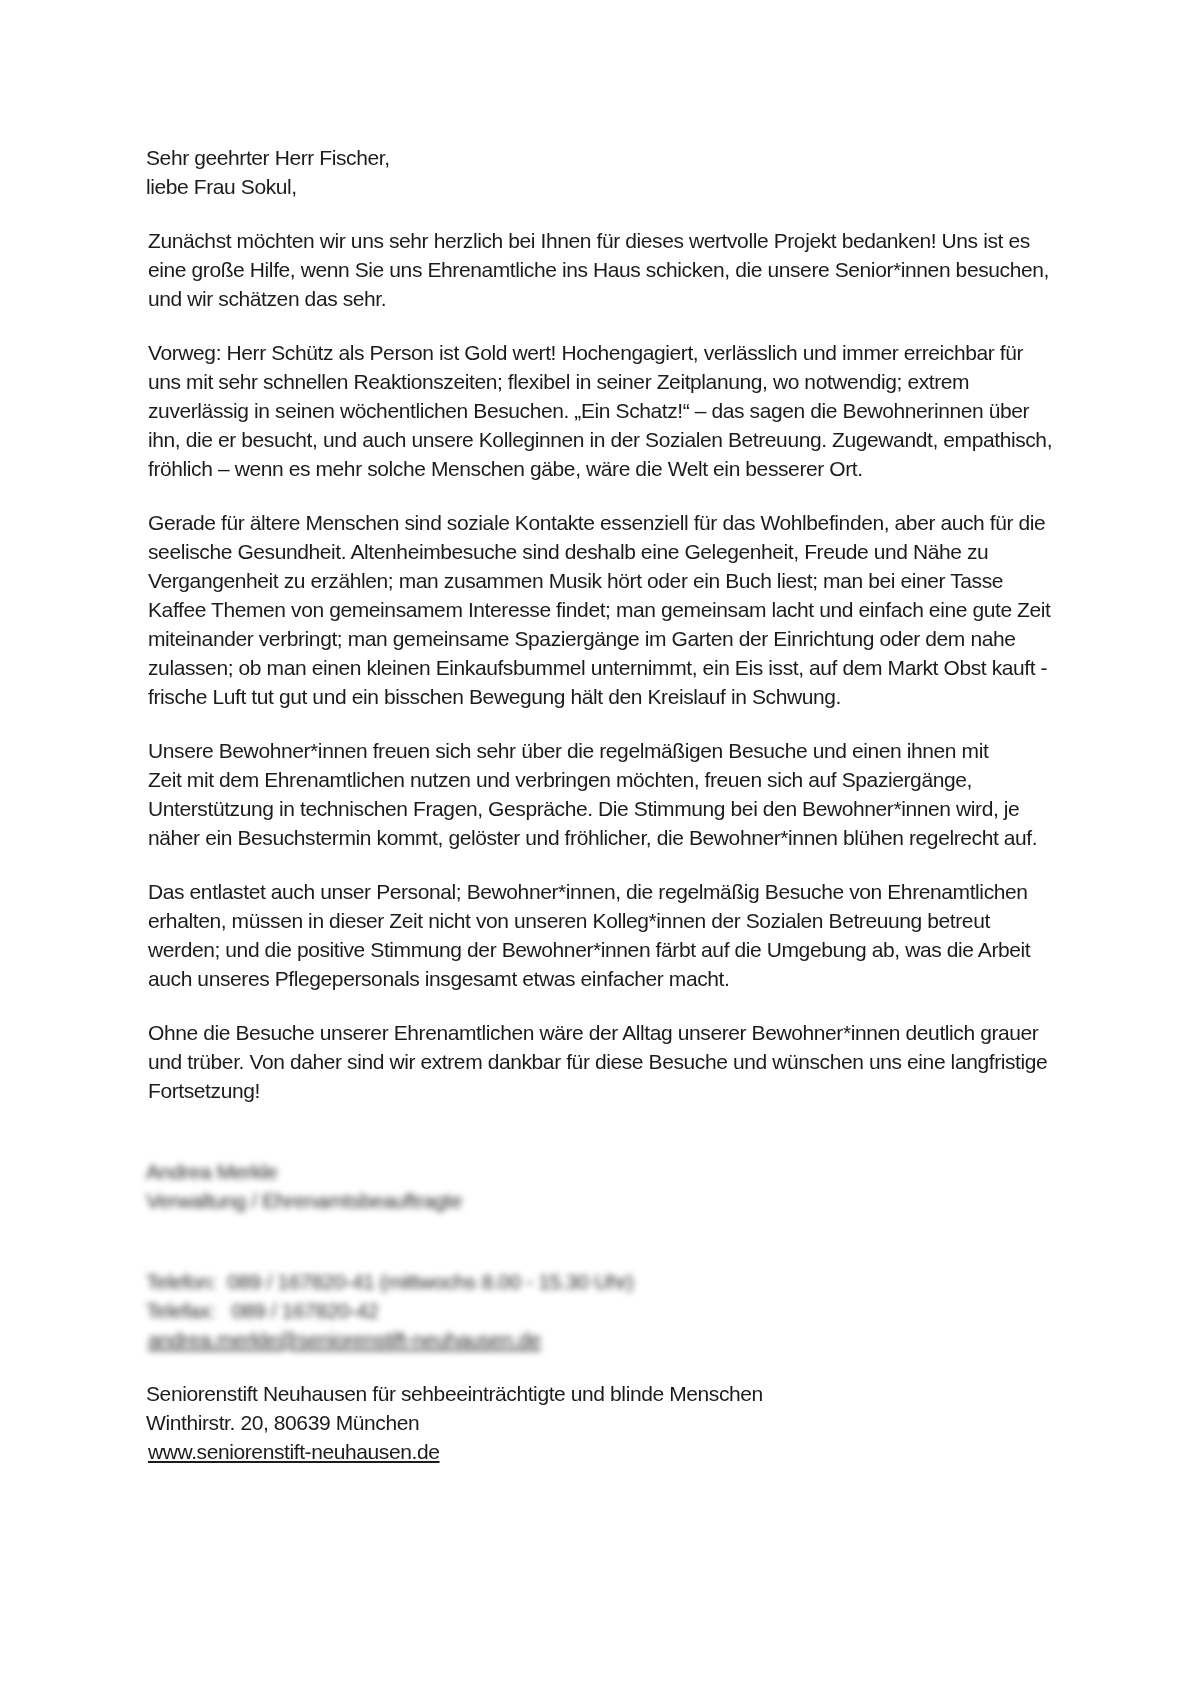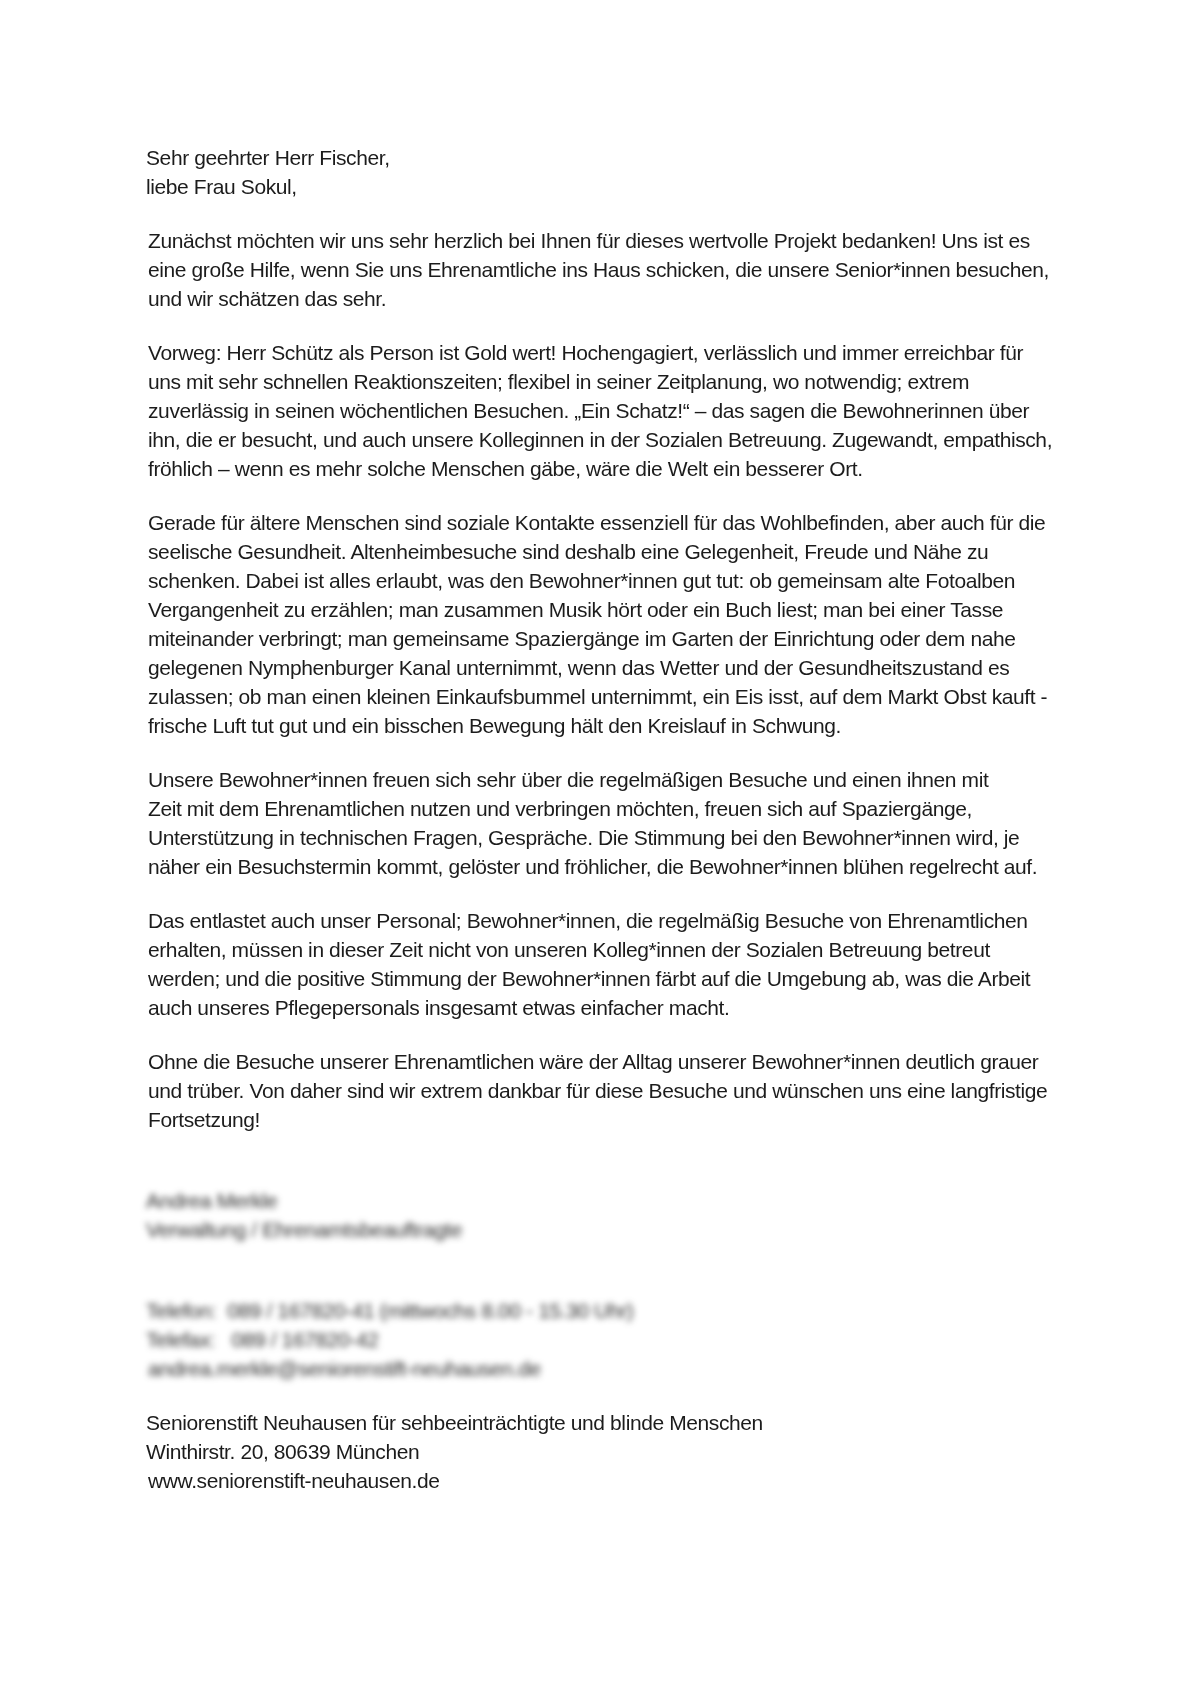--- a/index.html
+++ b/index.html
@@ -26,20 +26,21 @@
     font-size: 21px;
     letter-spacing: -0.4px;
     white-space: pre;
   }
   .block { margin-top: 27px; }
   .gap2 { margin-top: 54px; }
   #salutation { margin-top: 0; }
   .blurred .line { filter: blur(3.2px); color: #2b2b2b; }
   a.link {
     color: inherit;
+    text-decoration: underline;
     cursor: pointer;
   }
 </style>
 </head>
 <body>
 
 <div class="page">
 
   <div id="salutation">
       <div class="line">Sehr geehrter Herr Fischer,</div>
@@ -55,24 +56,23 @@
       <div class="block">
         <div class="line">Vorweg: Herr Schütz als Person ist Gold wert! Hochengagiert, verlässlich und immer erreichbar für</div>
         <div class="line">uns mit sehr schnellen Reaktionszeiten; flexibel in seiner Zeitplanung, wo notwendig; extrem</div>
         <div class="line">zuverlässig in seinen wöchentlichen Besuchen. „Ein Schatz!“ – das sagen die Bewohnerinnen über</div>
         <div class="line">ihn, die er besucht, und auch unsere Kolleginnen in der Sozialen Betreuung. Zugewandt, empathisch,</div>
         <div class="line">fröhlich – wenn es mehr solche Menschen gäbe, wäre die Welt ein besserer Ort.</div>
       </div>
       <div class="block">
         <div class="line">Gerade für ältere Menschen sind soziale Kontakte essenziell für das Wohlbefinden, aber auch für die</div>
         <div class="line">seelische Gesundheit. Altenheimbesuche sind deshalb eine Gelegenheit, Freude und Nähe zu</div>
-        <div class="line">schenken. Dabei ist alles erlaubt, was den Bewohner*innen gut tut: ob gemeinsam alte Fotoalben</div>
         <div class="line">Vergangenheit zu erzählen; man zusammen Musik hört oder ein Buch liest; man bei einer Tasse</div>
+        <div class="line">Kaffee Themen von gemeinsamem Interesse findet; man gemeinsam lacht und einfach eine gute Zeit</div>
         <div class="line">miteinander verbringt; man gemeinsame Spaziergänge im Garten der Einrichtung oder dem nahe</div>
-        <div class="line">gelegenen Nymphenburger Kanal unternimmt, wenn das Wetter und der Gesundheitszustand es</div>
         <div class="line">zulassen; ob man einen kleinen Einkaufsbummel unternimmt, ein Eis isst, auf dem Markt Obst kauft -</div>
         <div class="line">frische Luft tut gut und ein bisschen Bewegung hält den Kreislauf in Schwung.</div>
       </div>
       <div class="block">
         <div class="line">Unsere Bewohner*innen freuen sich sehr über die regelmäßigen Besuche und einen ihnen mit</div>
         <div class="line">Zeit mit dem Ehrenamtlichen nutzen und verbringen möchten, freuen sich auf Spaziergänge,</div>
         <div class="line">Unterstützung in technischen Fragen, Gespräche. Die Stimmung bei den Bewohner*innen wird, je</div>
         <div class="line">näher ein Besuchstermin kommt, gelöster und fröhlicher, die Bewohner*innen blühen regelrecht auf.</div>
       </div>
       <div class="block">

